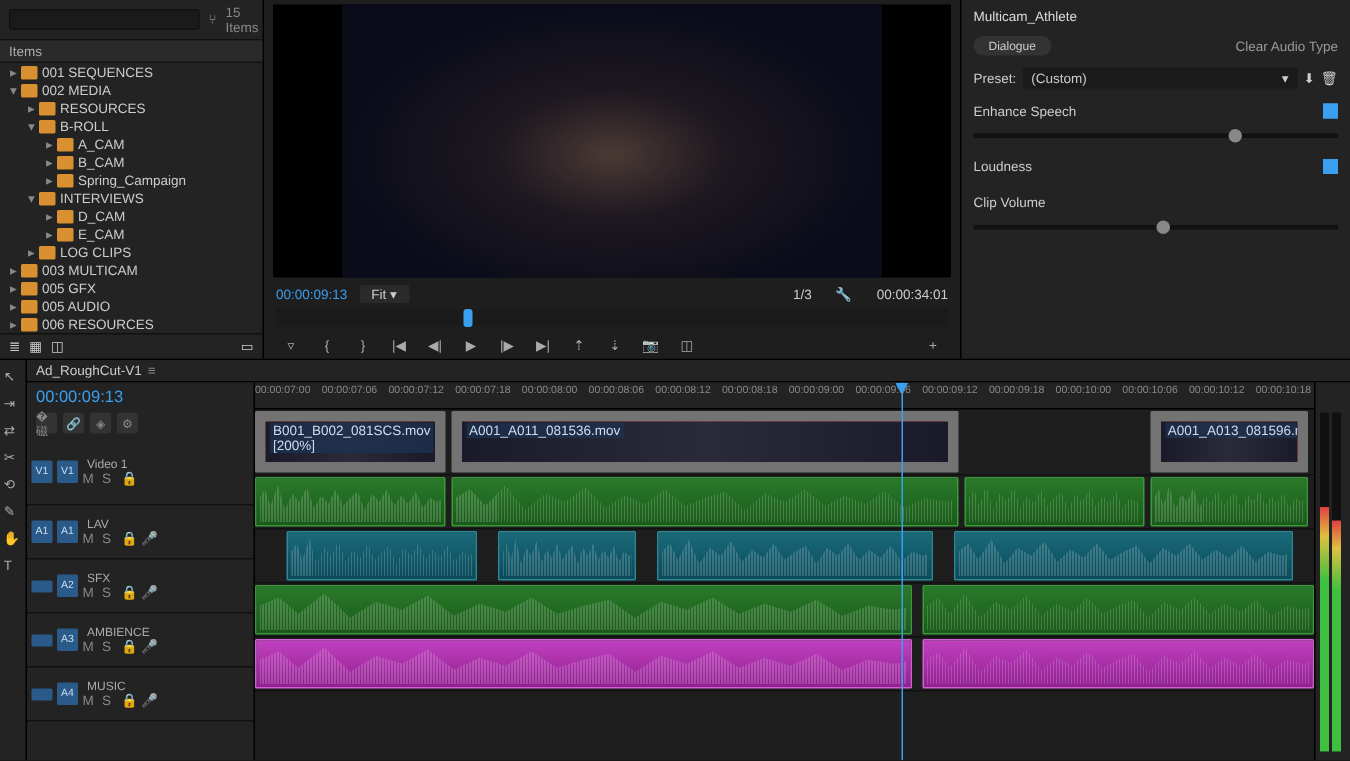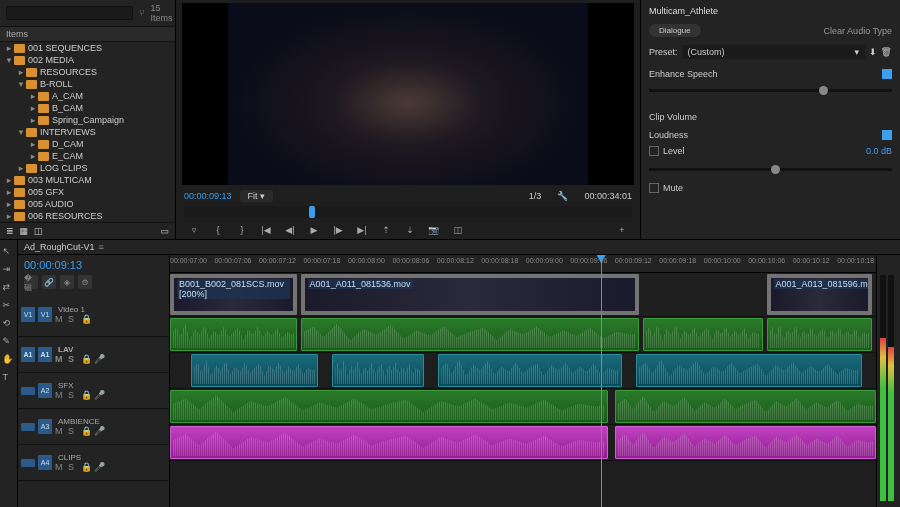--- a/index.html
+++ b/index.html
@@ -53,21 +53,21 @@
 .track-name{flex:1;color:#aaa;font-size:8px;padding-left:3px}
 .track-btns{display:flex;gap:3px}
 .tb{width:10px;height:10px;color:#888;cursor:pointer}
 .tracks-area{flex:1;position:relative;background:#1e1e1e;overflow:hidden}
 .ruler{height:18px;background:#232323;border-bottom:1px solid #000;display:flex;position:relative}
 .ruler-tick{position:absolute;top:2px;font-size:7px;color:#888}
 .playhead{position:absolute;top:0;bottom:0;width:1px;background:#3a9fef;z-index:10}
 .playhead::before{content:"";position:absolute;top:0;left:-4px;width:9px;height:8px;background:#3a9fef;clip-path:polygon(0 0,100% 0,50% 100%)}
 .track{position:absolute;left:0;right:0;border-bottom:1px solid #111}
 .clip{position:absolute;top:1px;bottom:1px;border-radius:1px;overflow:hidden;font-size:7px;padding:1px 3px}
-.clip-v{background:#7f1d1d;border:4px solid #737373}
+.clip-v{background:#7f1d1d;border:7px solid #737373}
 .clip-v .thumb{position:absolute;inset:0;background:linear-gradient(90deg,#1a1a2a,#2a2a3a,#1a1a2a)}
 .clip-v .lbl{position:relative;color:#cde;z-index:1;background:rgba(30,50,80,0.8);display:inline-block;padding:0 2px}
 .clip-a-green{background:linear-gradient(180deg,#2a7a2a,#1a5a1a);border:1px solid #3a9a3a}
 .clip-a-teal{background:linear-gradient(180deg,#1a6a7a,#0a4a5a);border:1px solid #2a8a9a}
 .clip-a-mag{background:linear-gradient(180deg,#c040c0,#902090);border:1px solid #d060d0}
 .wave{position:absolute;inset:2px;background:repeating-linear-gradient(90deg,rgba(255,255,255,0.35) 0 1px,transparent 1px 2px);opacity:0.5;clip-path:polygon(0 40%,3% 20%,6% 60%,10% 10%,14% 70%,18% 30%,22% 50%,26% 15%,30% 65%,34% 35%,38% 55%,42% 20%,46% 60%,50% 40%,54% 25%,58% 70%,62% 30%,66% 50%,70% 20%,74% 60%,78% 35%,82% 55%,86% 25%,90% 65%,94% 40%,98% 50%,100% 45%,100% 100%,0 100%)}
 .meters{width:24px;background:#232323;border-left:1px solid #000;display:flex;gap:2px;padding:20px 3px 6px;align-items:flex-end}
 .meter{width:6px;height:100%;background:#111;position:relative}
 .meter-fill{position:absolute;bottom:0;left:0;right:0;background:linear-gradient(180deg,#e04040 0%,#e0c040 12%,#40c040 30%,#40c040 100%)}
 </style>
@@ -217,38 +217,29 @@
       <span>⬇</span>
       <span>🗑</span>
     </div>
     <div class="ap-section">
         <span>Enhance Speech</span>
         <span class="chk on"></span>
       </div>
     <div class="slider">
         <div class="slider-thumb" style="left:70%"></div>
       </div>
-    <div class="ap-section" style="margin-top:10px">
-        <span>Clip Volume</span>
-      </div>
     <div class="ap-section">
         <span>Loudness</span>
         <span class="chk on"></span>
       </div>
-    <div class="ap-row">
-        <span class="chk"></span>
-        <span>Level</span>
-        <span style="margin-left:auto;color:#3a9fef">0.0 dB</span>
+    <div class="ap-section" style="margin-top:10px">
+        <span>Clip Volume</span>
       </div>
     <div class="slider">
         <div class="slider-thumb" style="left:50%"></div>
-      </div>
-    <div class="ap-row">
-        <span class="chk"></span>
-        <span>Mute</span>
       </div>
   </div>
 </div>
 
 <div class="timeline-row">
   <div class="tools-col">
     <span class="tool">↖</span>
     <span class="tool">⇥</span>
     <span class="tool">⇄</span>
     <span class="tool">✂</span>
@@ -279,21 +270,21 @@
               <div class="tgt-patch">V1</div>
               <div style="flex:1">
                 <div class="track-name">Video 1</div>
                 <div class="track-btns">
                   <span class="tb">M</span>
                   <span class="tb">S</span>
                   <span class="tb">🔒</span>
                 </div>
               </div>
             </div>
-            <div class="track-hdr" style="height: 36px; font-weight: bold;">
+            <div class="track-hdr" style="height: 36px;">
               <div class="src-patch">A1</div>
               <div class="tgt-patch">A1</div>
               <div style="flex:1">
                 <div class="track-name">LAV</div>
                 <div class="track-btns">
                   <span class="tb">M</span>
                   <span class="tb">S</span>
                   <span class="tb">🔒</span>
                   <span class="tb">🎤</span>
                 </div>
@@ -322,21 +313,21 @@
                   <span class="tb">S</span>
                   <span class="tb">🔒</span>
                   <span class="tb">🎤</span>
                 </div>
               </div>
             </div>
             <div class="track-hdr" style="height: 36px;">
               <div class="src-patch"></div>
               <div class="tgt-patch">A4</div>
               <div style="flex:1">
-                <div class="track-name">CLIPS</div>
+                <div class="track-name">MUSIC</div>
                 <div class="track-btns">
                   <span class="tb">M</span>
                   <span class="tb">S</span>
                   <span class="tb">🔒</span>
                   <span class="tb">🎤</span>
                 </div>
               </div>
             </div>
           </div>
       </div>

